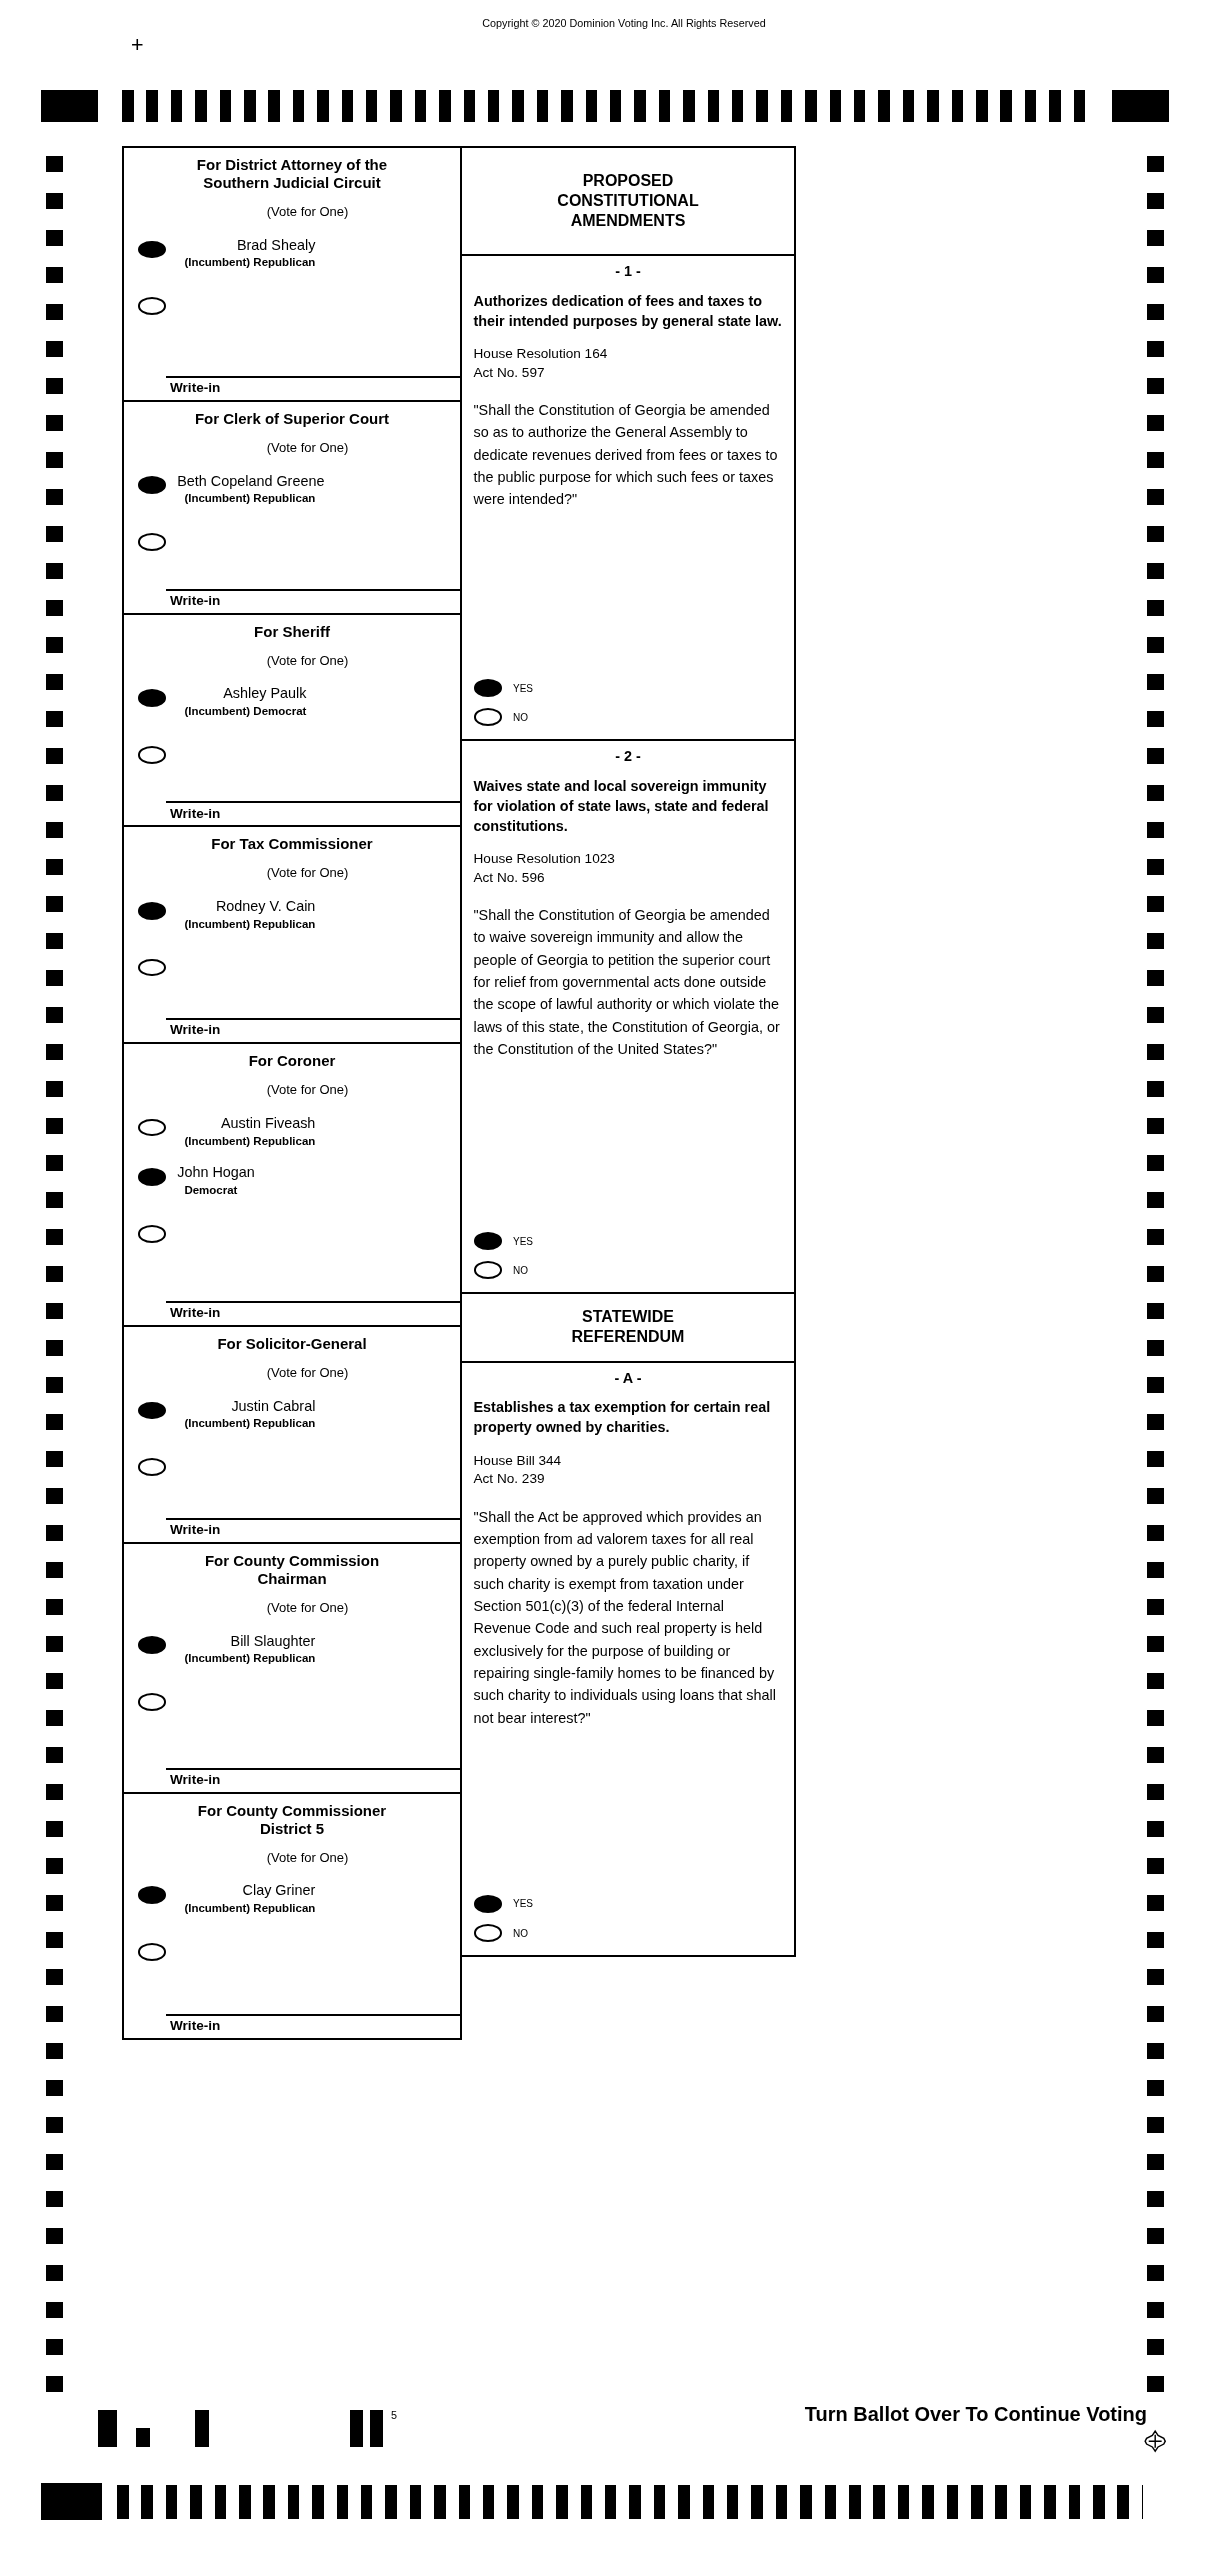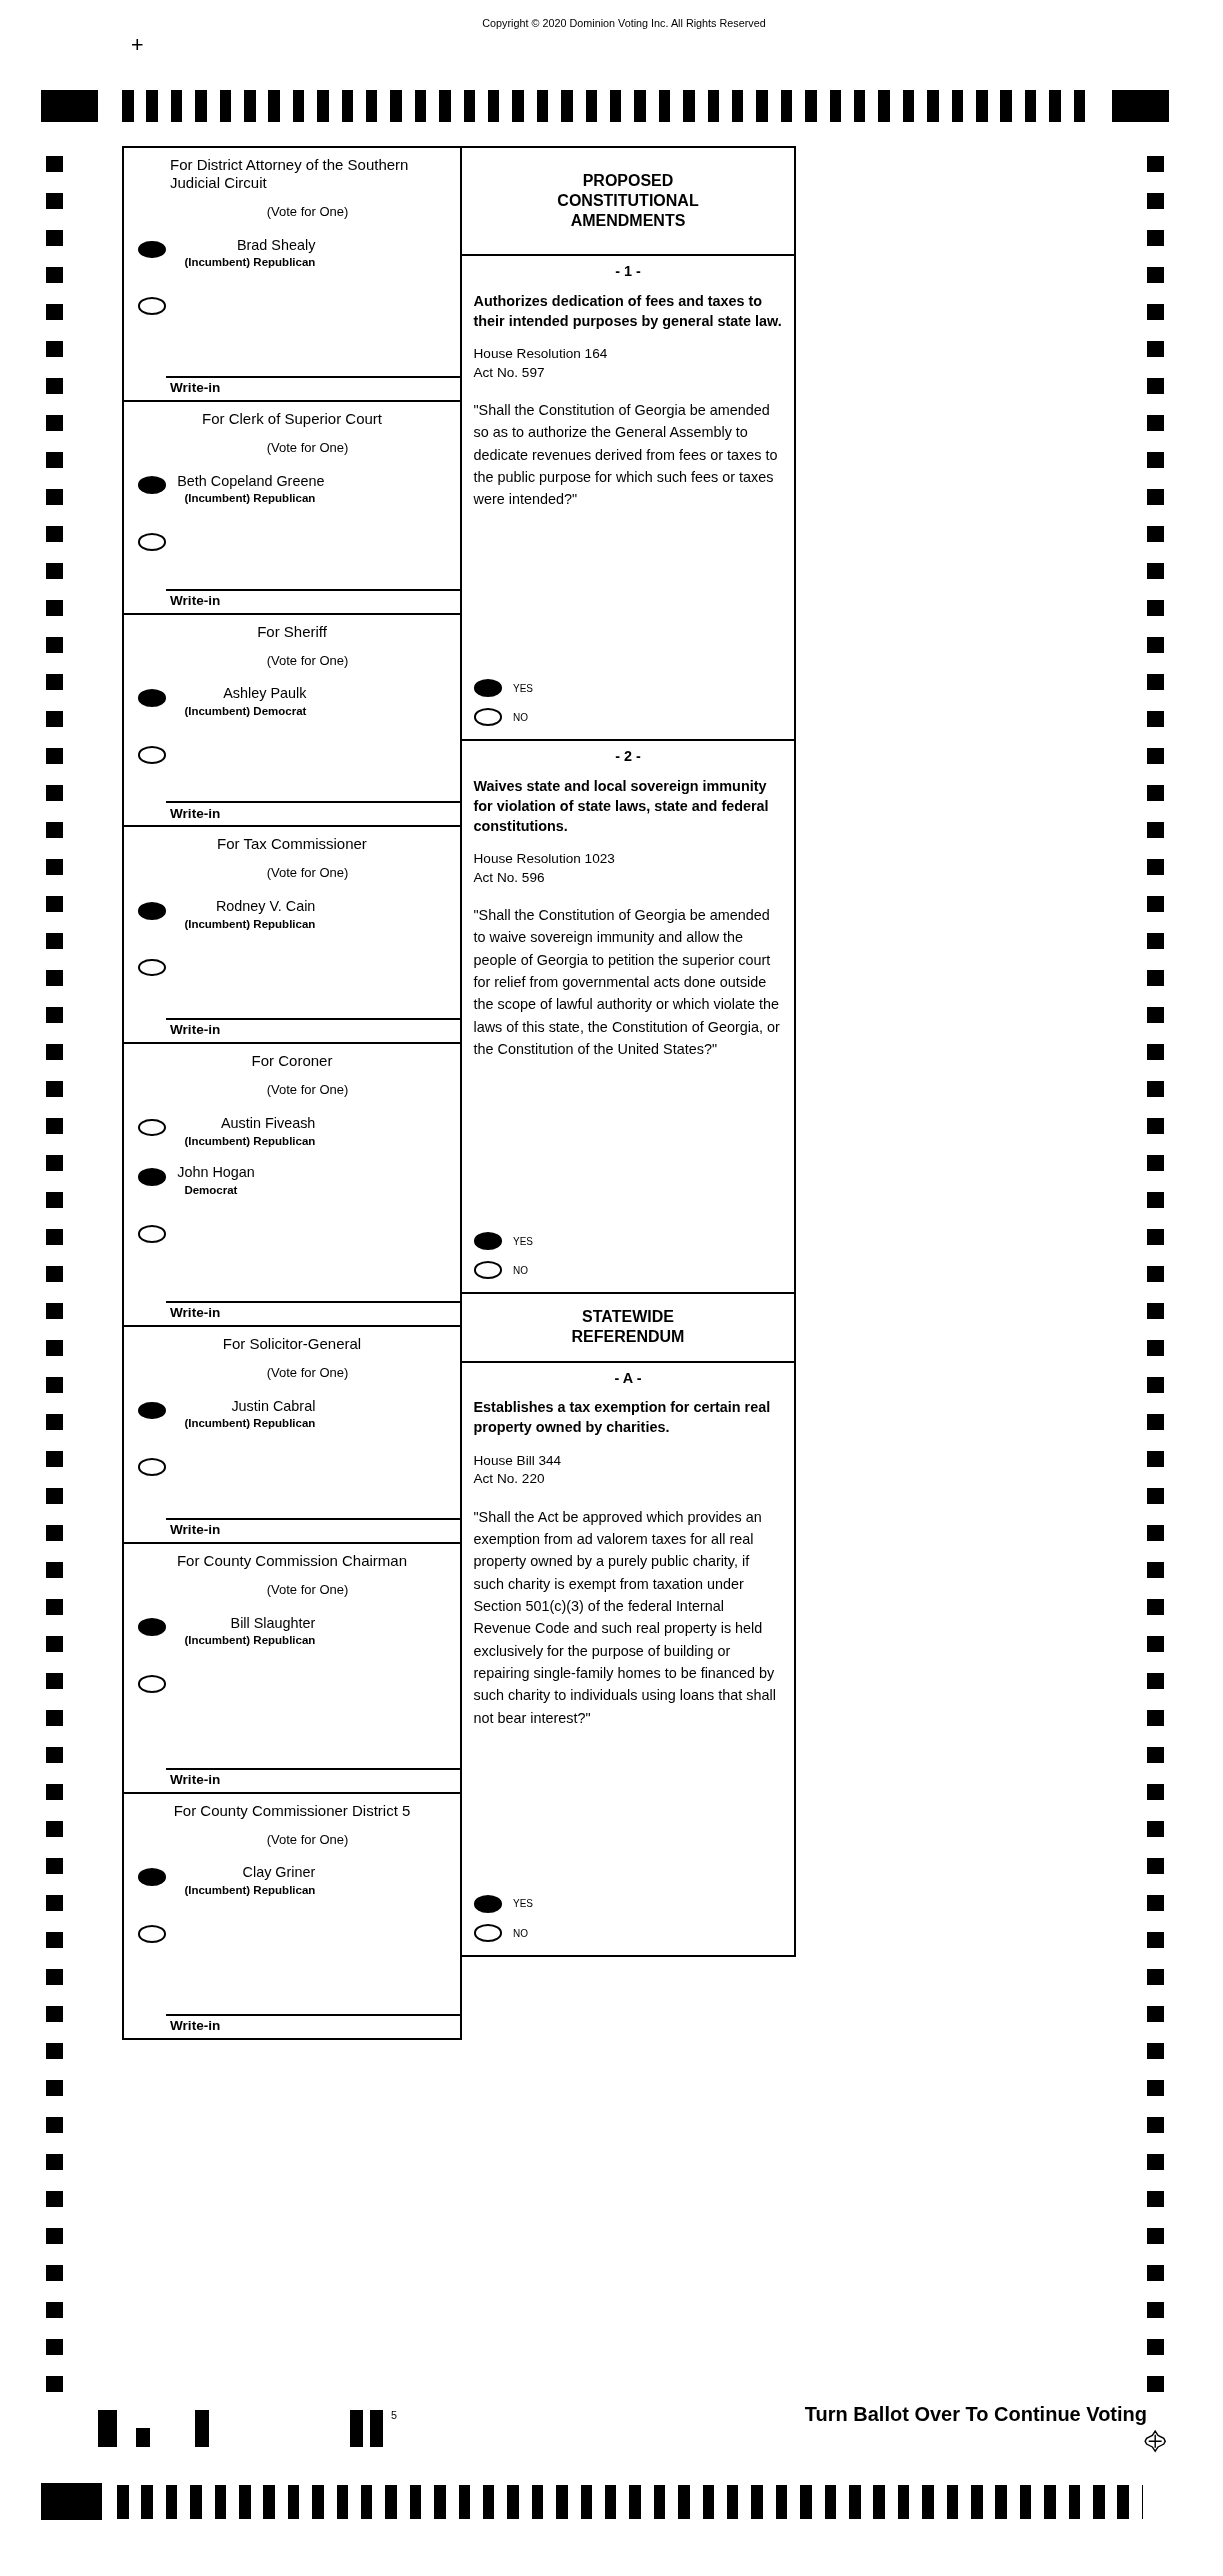--- a/index.html
+++ b/index.html
@@ -46,22 +46,22 @@
 
   
   .contest-col { position: absolute; left: 122px; top: 146px; width: 340px; }
   .contest {
     border: 2.2px solid #000; margin-top: -2.2px;
     display: flex; flex-direction: column;
     overflow: hidden; background: #fff;
   }
   .contest:first-child { margin-top: 0; }
   .c-title {
-    font-weight: normal; font-size: 15px; line-height: 1.2;
-    margin: 8px auto 0; max-width: 244px;
+    font-weight: bold; font-size: 15px; line-height: 1.2;
+    text-align: center; margin: 8px auto 0; max-width: 244px;
   }
   .c-sub { font-size: 13px; text-align: center; margin-top: 12px; padding-left: 31px; }
   .cand { display: flex; align-items: flex-start; margin: 18.7px 0 0 14.4px; }
   .cand .oval { margin-top: 2.9px; }
   .cand-text { margin-left: 10.8px; }
   .cand-name { display: block; font-weight: normal; font-size: 14.4px; line-height: 1.1; text-align: right; }
   .cand-party { display: block; font-weight: bold; font-size: 11.5px; margin: 2.9px 0 0 7.2px; }
   .oval-row { display: flex; margin: 29px 0 0 14.4px; }
   .writein-block { margin-top: auto; }
   .writein-line { border-top: 2.2px solid #000; margin-left: 42px; }
@@ -316,21 +316,21 @@
 
     <section class="m-header" style="height:67px;">
       <div class="hdr-ref">STATEWIDE REFERENDUM</div>
     </section>
 
     <section class="m-section" style="height:572px;">
       <div class="m-number">- A -</div>
       <div class="m-summary">Establishes a tax exemption for certain real property owned by charities.</div>
       <div class="m-ref">
         <div>House Bill 344</div>
-        <div>Act No. 220</div>
+        <div>Act No. 239</div>
       </div>
       <div class="m-question">"Shall the Act be approved which provides an exemption from ad valorem taxes for all real property owned by a purely public charity, if such charity is exempt from taxation under Section 501(c)(3) of the federal Internal Revenue Code and such real property is held exclusively for the purpose of building or repairing single-family homes to be financed by such charity to individuals using loans that shall not bear interest?"</div>
       <div class="m-votes">
         <div class="m-vote-row">
           <span class="oval filled"></span>
           <span class="m-vote-label">YES</span>
         </div>
         <div class="m-vote-row">
           <span class="oval"></span>
           <span class="m-vote-label">NO</span>

